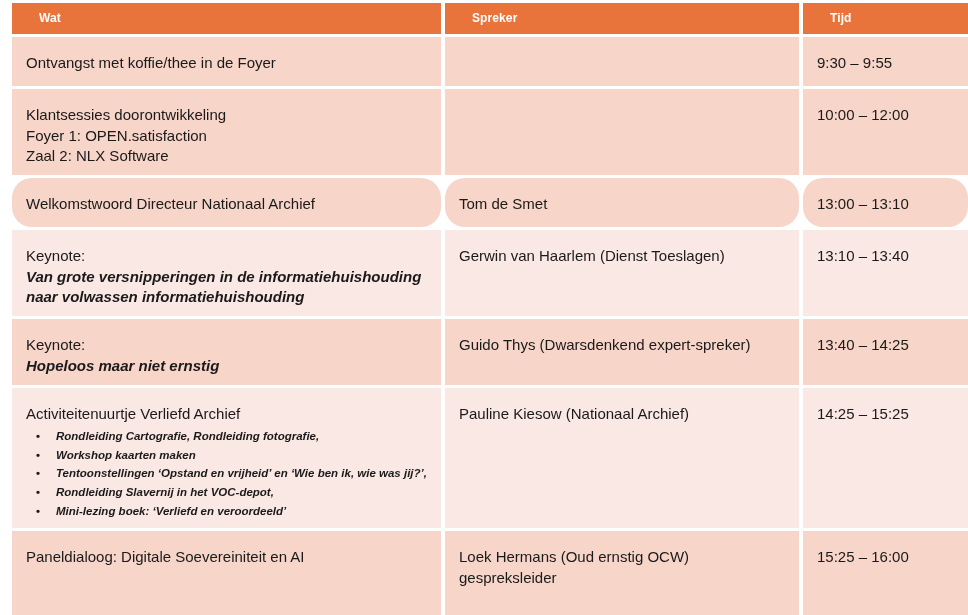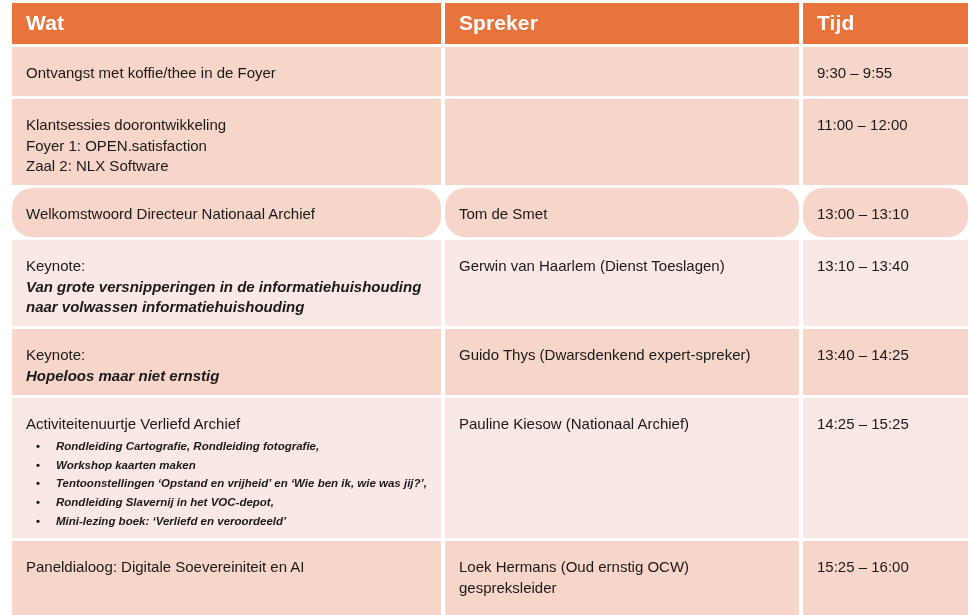--- a/index.html
+++ b/index.html
@@ -21,24 +21,24 @@
     border-spacing: 4px 3px;
     table-layout: fixed;
   }
   col.col-wat   { width: 429px; }
   col.col-spr   { width: 354px; }
   col.col-tijd  { width: 165px; }
 
   thead th {
     background: #E8743C;
     color: #ffffff;
-    font-size: 21px;
+    font-size: 12px;
     font-weight: bold;
     text-align: left;
-    padding: 8px 14px 9px 14px;
+    padding: 8px 14px 9px 27px;
     vertical-align: middle;
     letter-spacing: 0.1px;
   }
   tbody td {
     vertical-align: top;
     padding: 16px 14px 8px 14px;
     font-size: 15px;
     line-height: 1.38;
   }
   tbody tr.shade-dark td { background: #F7D5C8; }
@@ -106,21 +106,21 @@
     </tr>
 
 
     <tr class="shade-dark r2">
       <td>
         <span class="line">Klantsessies doorontwikkeling</span>
         <span class="line">Foyer 1: OPEN.satisfaction</span>
         <span class="line">Zaal 2: NLX Software</span>
       </td>
       <td></td>
-      <td>11:00 – 12:00</td>
+      <td>10:00 – 12:00</td>
     </tr>
 
 
     <tr class="shade-dark r4">
       <td>
         <span class="line">Welkomstwoord Directeur Nationaal Archief</span>
       </td>
       <td>Tom de Smet</td>
       <td>13:00 – 13:10</td>
     </tr>

